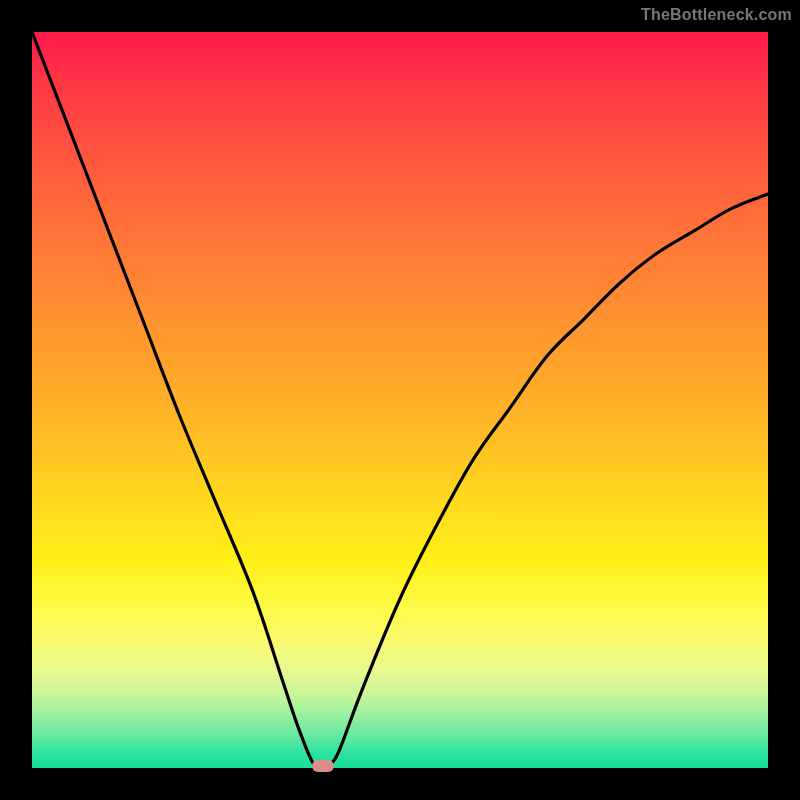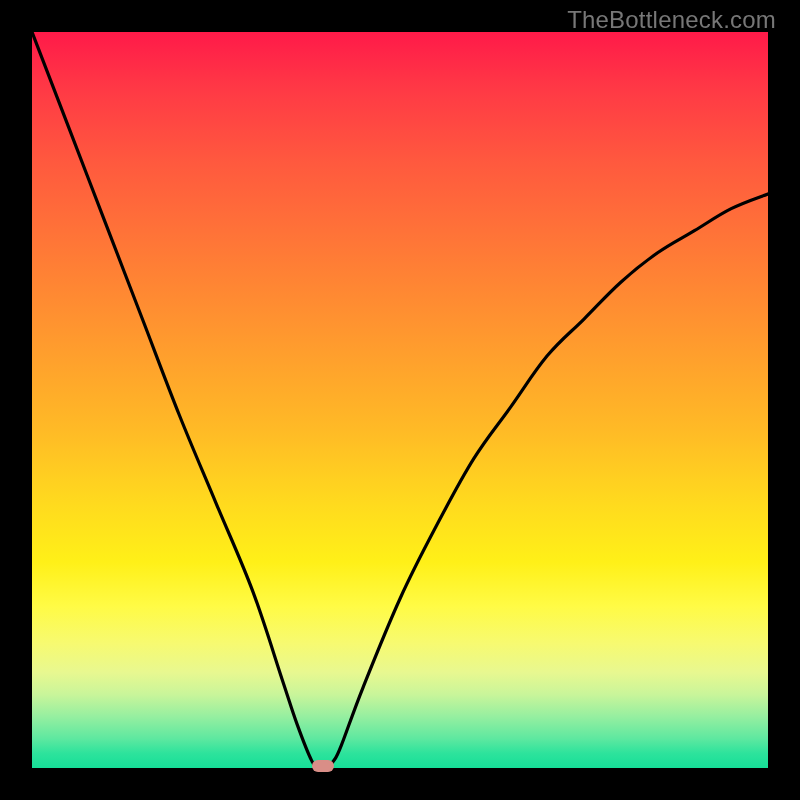--- a/index.html
+++ b/index.html
@@ -39,24 +39,24 @@
       #c9f59a 90%,
       #96efa0 93%,
       #5ee8a0 96%,
       #2de39c 98%,
       #16df98 100%
     );
   }
   .watermark {
     position: absolute;
     top: 6px;
-    right: 24px;
+    right: 8px;
     color: #777;
-    font-size: 24px;
-    font-weight: 400;
+    font-size: 16px;
+    font-weight: 700;
     letter-spacing: 0.2px;
     user-select: none;
   }
   .curve {
     position: absolute;
     left: 0;
     top: 0;
     width: 736px;
     height: 736px;
   }

